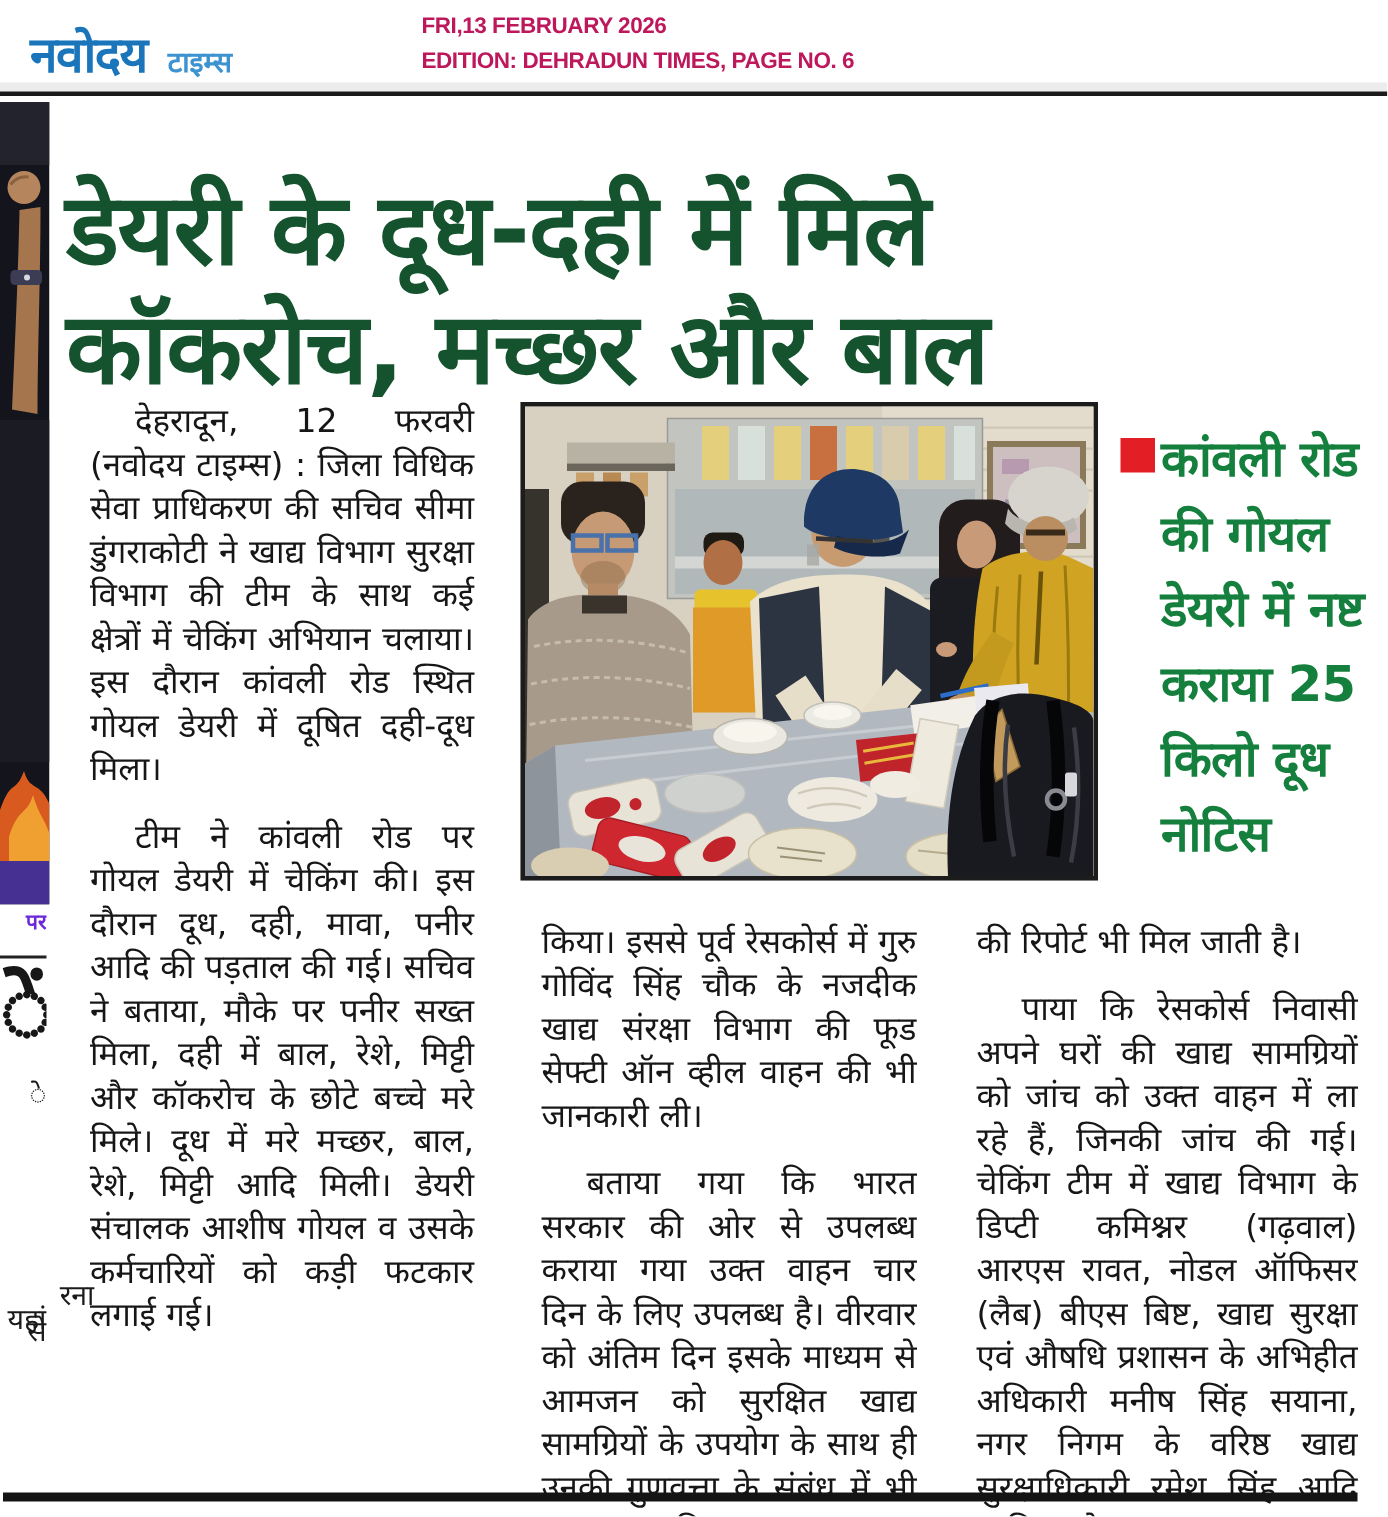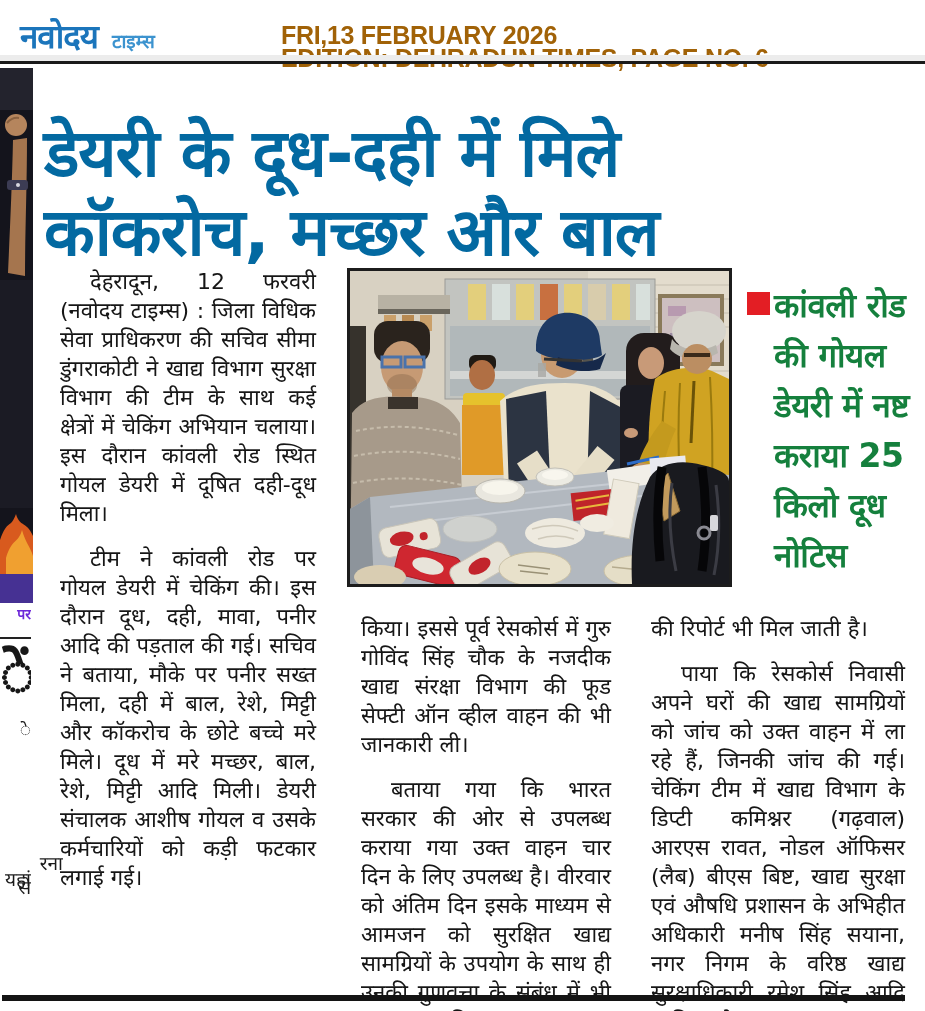--- a/index.html
+++ b/index.html
@@ -3,38 +3,38 @@
 <meta charset="utf-8">
 <style>
   html,body{margin:0;padding:0;background:#fff;}
   .page{position:relative;width:925px;height:1011px;background:#fff;overflow:hidden;
         font-family:"DejaVu Sans","Liberation Sans",sans-serif;color:#151515;}
 
   
   .logo{position:absolute;left:20px;top:13px;white-space:nowrap;}
   .logo-main{font-size:33px;font-weight:bold;color:#1b75bb;letter-spacing:-1px;}
   .logo-sub{font-size:19px;font-weight:bold;color:#3c93cf;margin-left:14px;}
-  .dateblock{position:absolute;left:281px;top:24px;font-family:"Liberation Sans",sans-serif;
-             font-weight:bold;font-size:25px;line-height:23px;letter-spacing:-0.3px;color:#a16207;}
+  .dateblock{position:absolute;left:281px;top:6px;font-family:"Liberation Sans",sans-serif;
+             font-weight:bold;font-size:15px;line-height:23px;letter-spacing:-0.3px;color:#be185d;}
   .band-gray{position:absolute;left:0;top:55px;width:925px;height:6px;background:#ececec;}
   .band-black{position:absolute;left:0;top:61px;width:925px;height:3px;background:#1a1a1a;}
 
   
   .strip-photo{position:absolute;left:0;top:68px;}
   .strip-kicker{position:absolute;left:0;top:604px;width:31px;text-align:right;overflow:hidden;
                 color:#6d28d9;font-weight:bold;font-size:14px;}
   .strip-rule{position:absolute;left:0;top:637px;width:31px;height:2px;background:#222;}
   .strip-headfrag{position:absolute;left:0;top:640px;width:31px;height:72px;text-align:right;overflow:hidden;
                   font-size:60px;line-height:68px;font-weight:bold;color:#171717;}
   .frag{position:absolute;left:0;width:31px;text-align:right;overflow:hidden;font-size:19px;color:#1a1a1a;}
   .frag-0{top:716px;} .frag-1{top:866px;} .frag-2{top:850px;margin-left:32px;} .frag-3{top:874px;}
 
   
   .headline{position:absolute;left:44px;top:70px;width:880px;font-size:66px;line-height:79px;
-            font-weight:bold;letter-spacing:-1px;white-space:pre-line;color:#0369a1;}
+            font-weight:bold;letter-spacing:-1px;white-space:pre-line;color:#14532d;}
 
   
   .col{position:absolute;text-align:justify;font-size:22px;line-height:29px;color:#161616;}
   .col p{margin:16px;}
   .col p.ind{text-indent:30px;}
   #col1{left:44px;top:251px;width:288px;}
   #col2{left:345px;top:598px;width:282px;}
   #col3{left:635px;top:598px;width:286px;}
 
   

